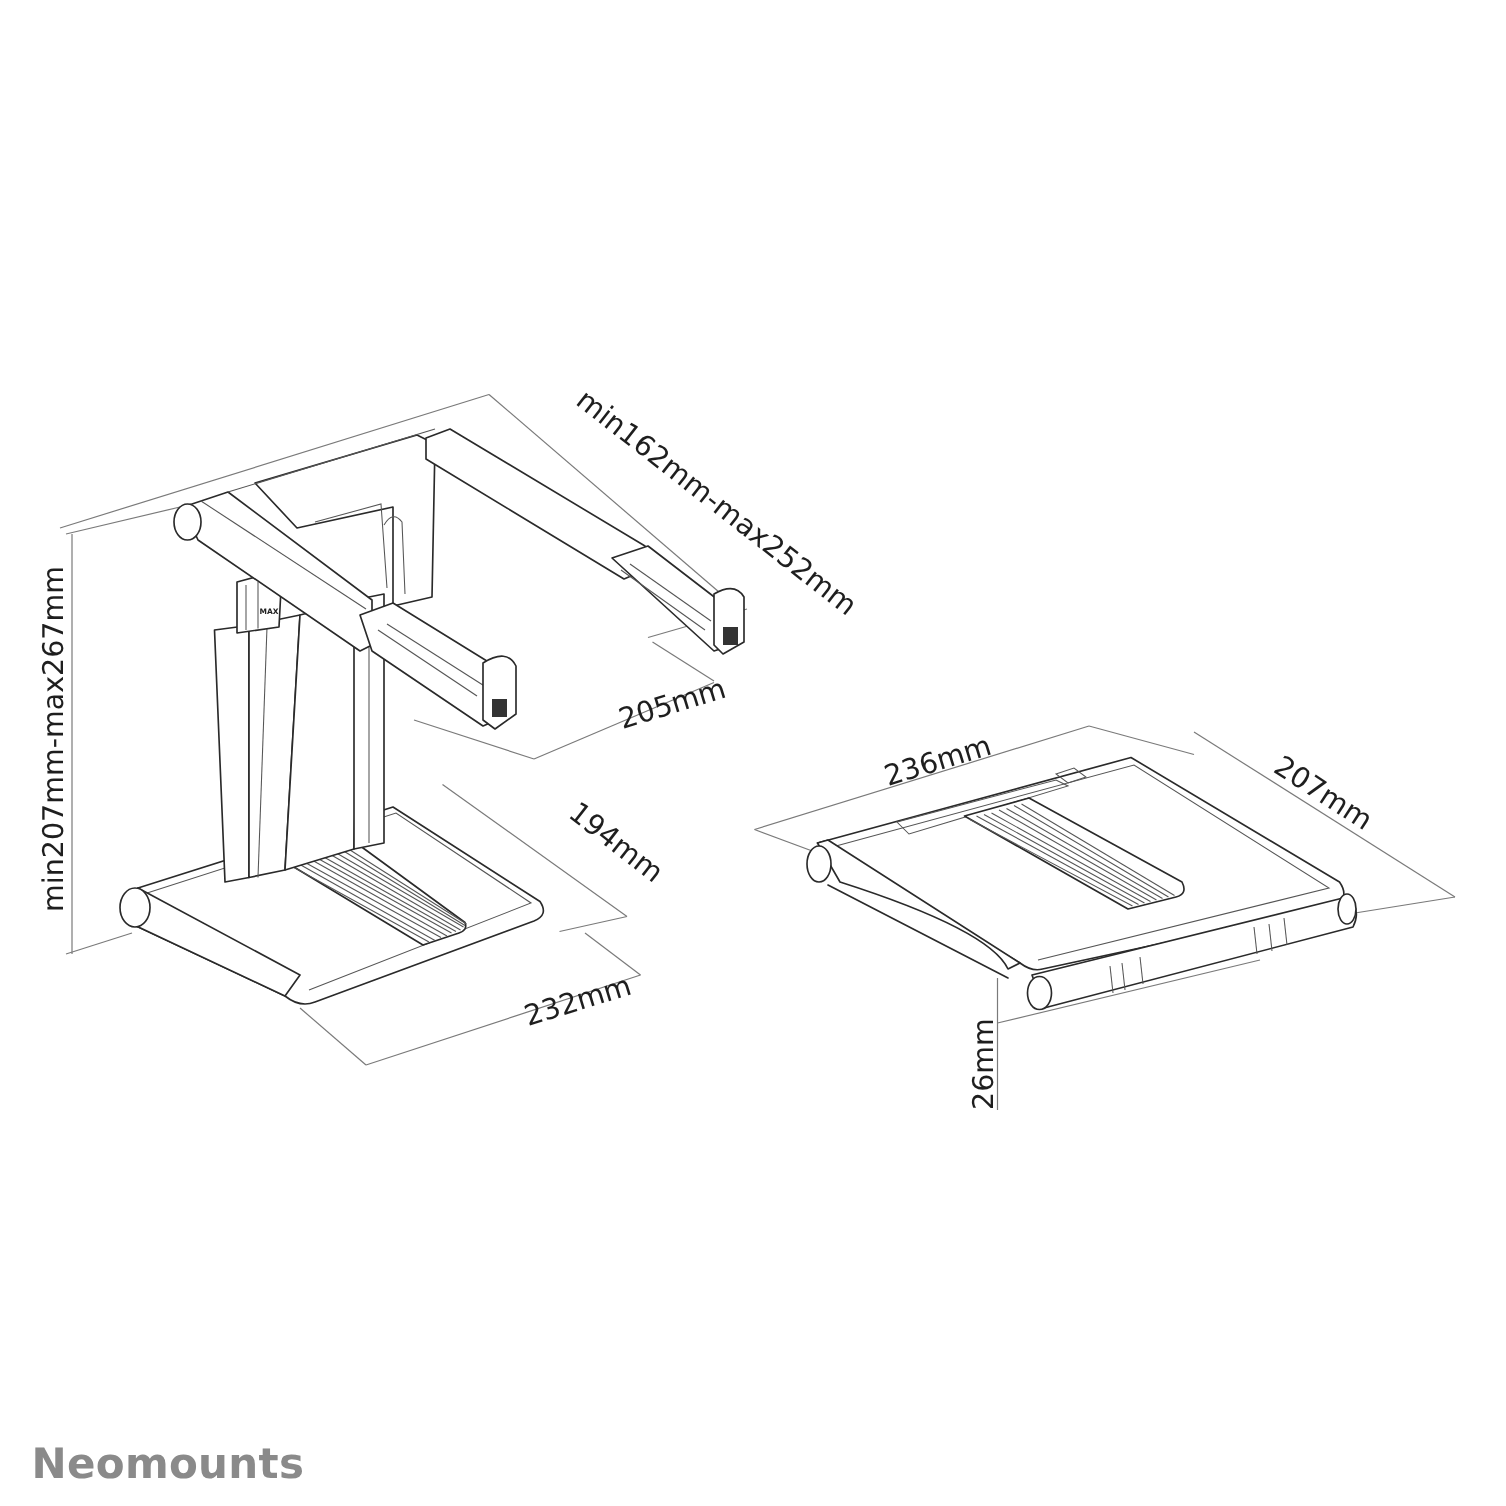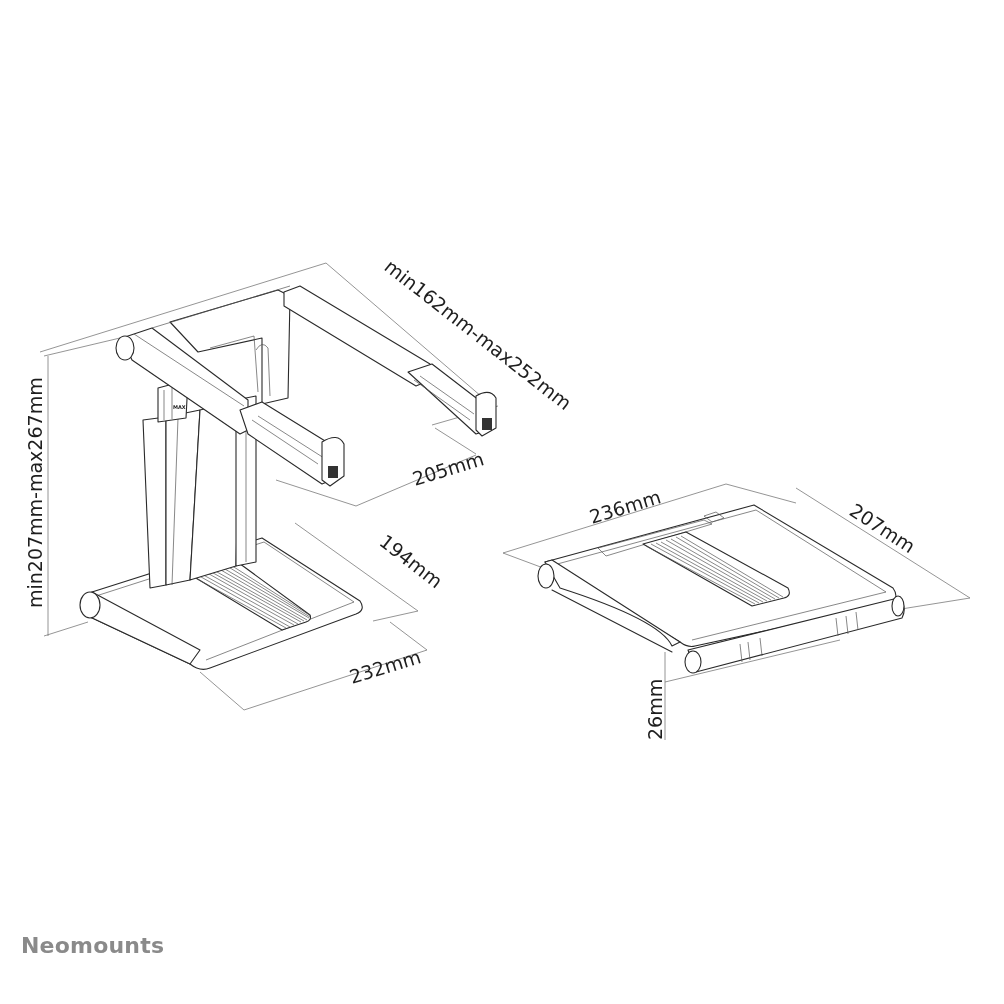--- a/index.html
+++ b/index.html
@@ -3,21 +3,21 @@
 <meta charset="utf-8">
 <style>
   html,body{margin:0;padding:0;background:#ffffff;}
   body{width:1004px;height:1004px;position:relative;overflow:hidden;font-family:"DejaVu Sans",sans-serif;}
   svg{position:absolute;left:0;top:0;}
   .dim{stroke:#7a7a7a;stroke-width:0.8;fill:none;}
   .ln{stroke:#2a2a2a;stroke-width:1.1;fill:none;stroke-linejoin:round;stroke-linecap:round;}
   .lt{stroke:#555;stroke-width:0.7;fill:none;}
   .fillw{fill:#ffffff;}
   .lbl{font-family:"DejaVu Sans",sans-serif;font-size:19px;fill:#1e1e1e;}
-  .brand{position:absolute;left:21px;top:933px;font-family:"DejaVu Sans",sans-serif;font-weight:bold;font-size:22px;color:#8a8a8a;letter-spacing:0.2px;}
+  .brand{position:absolute;left:21px;top:959px;font-family:"DejaVu Sans",sans-serif;font-weight:bold;font-size:28px;color:#8a8a8a;letter-spacing:0.2px;}
   .maxtag{font-family:"DejaVu Sans",sans-serif;font-size:5px;font-weight:bold;fill:#222;}
 </style>
 </head>
 <body>
 
 <svg width="1004" height="1004" viewBox="0 0 1004 1004">
 
   <g>
 
     <g>

